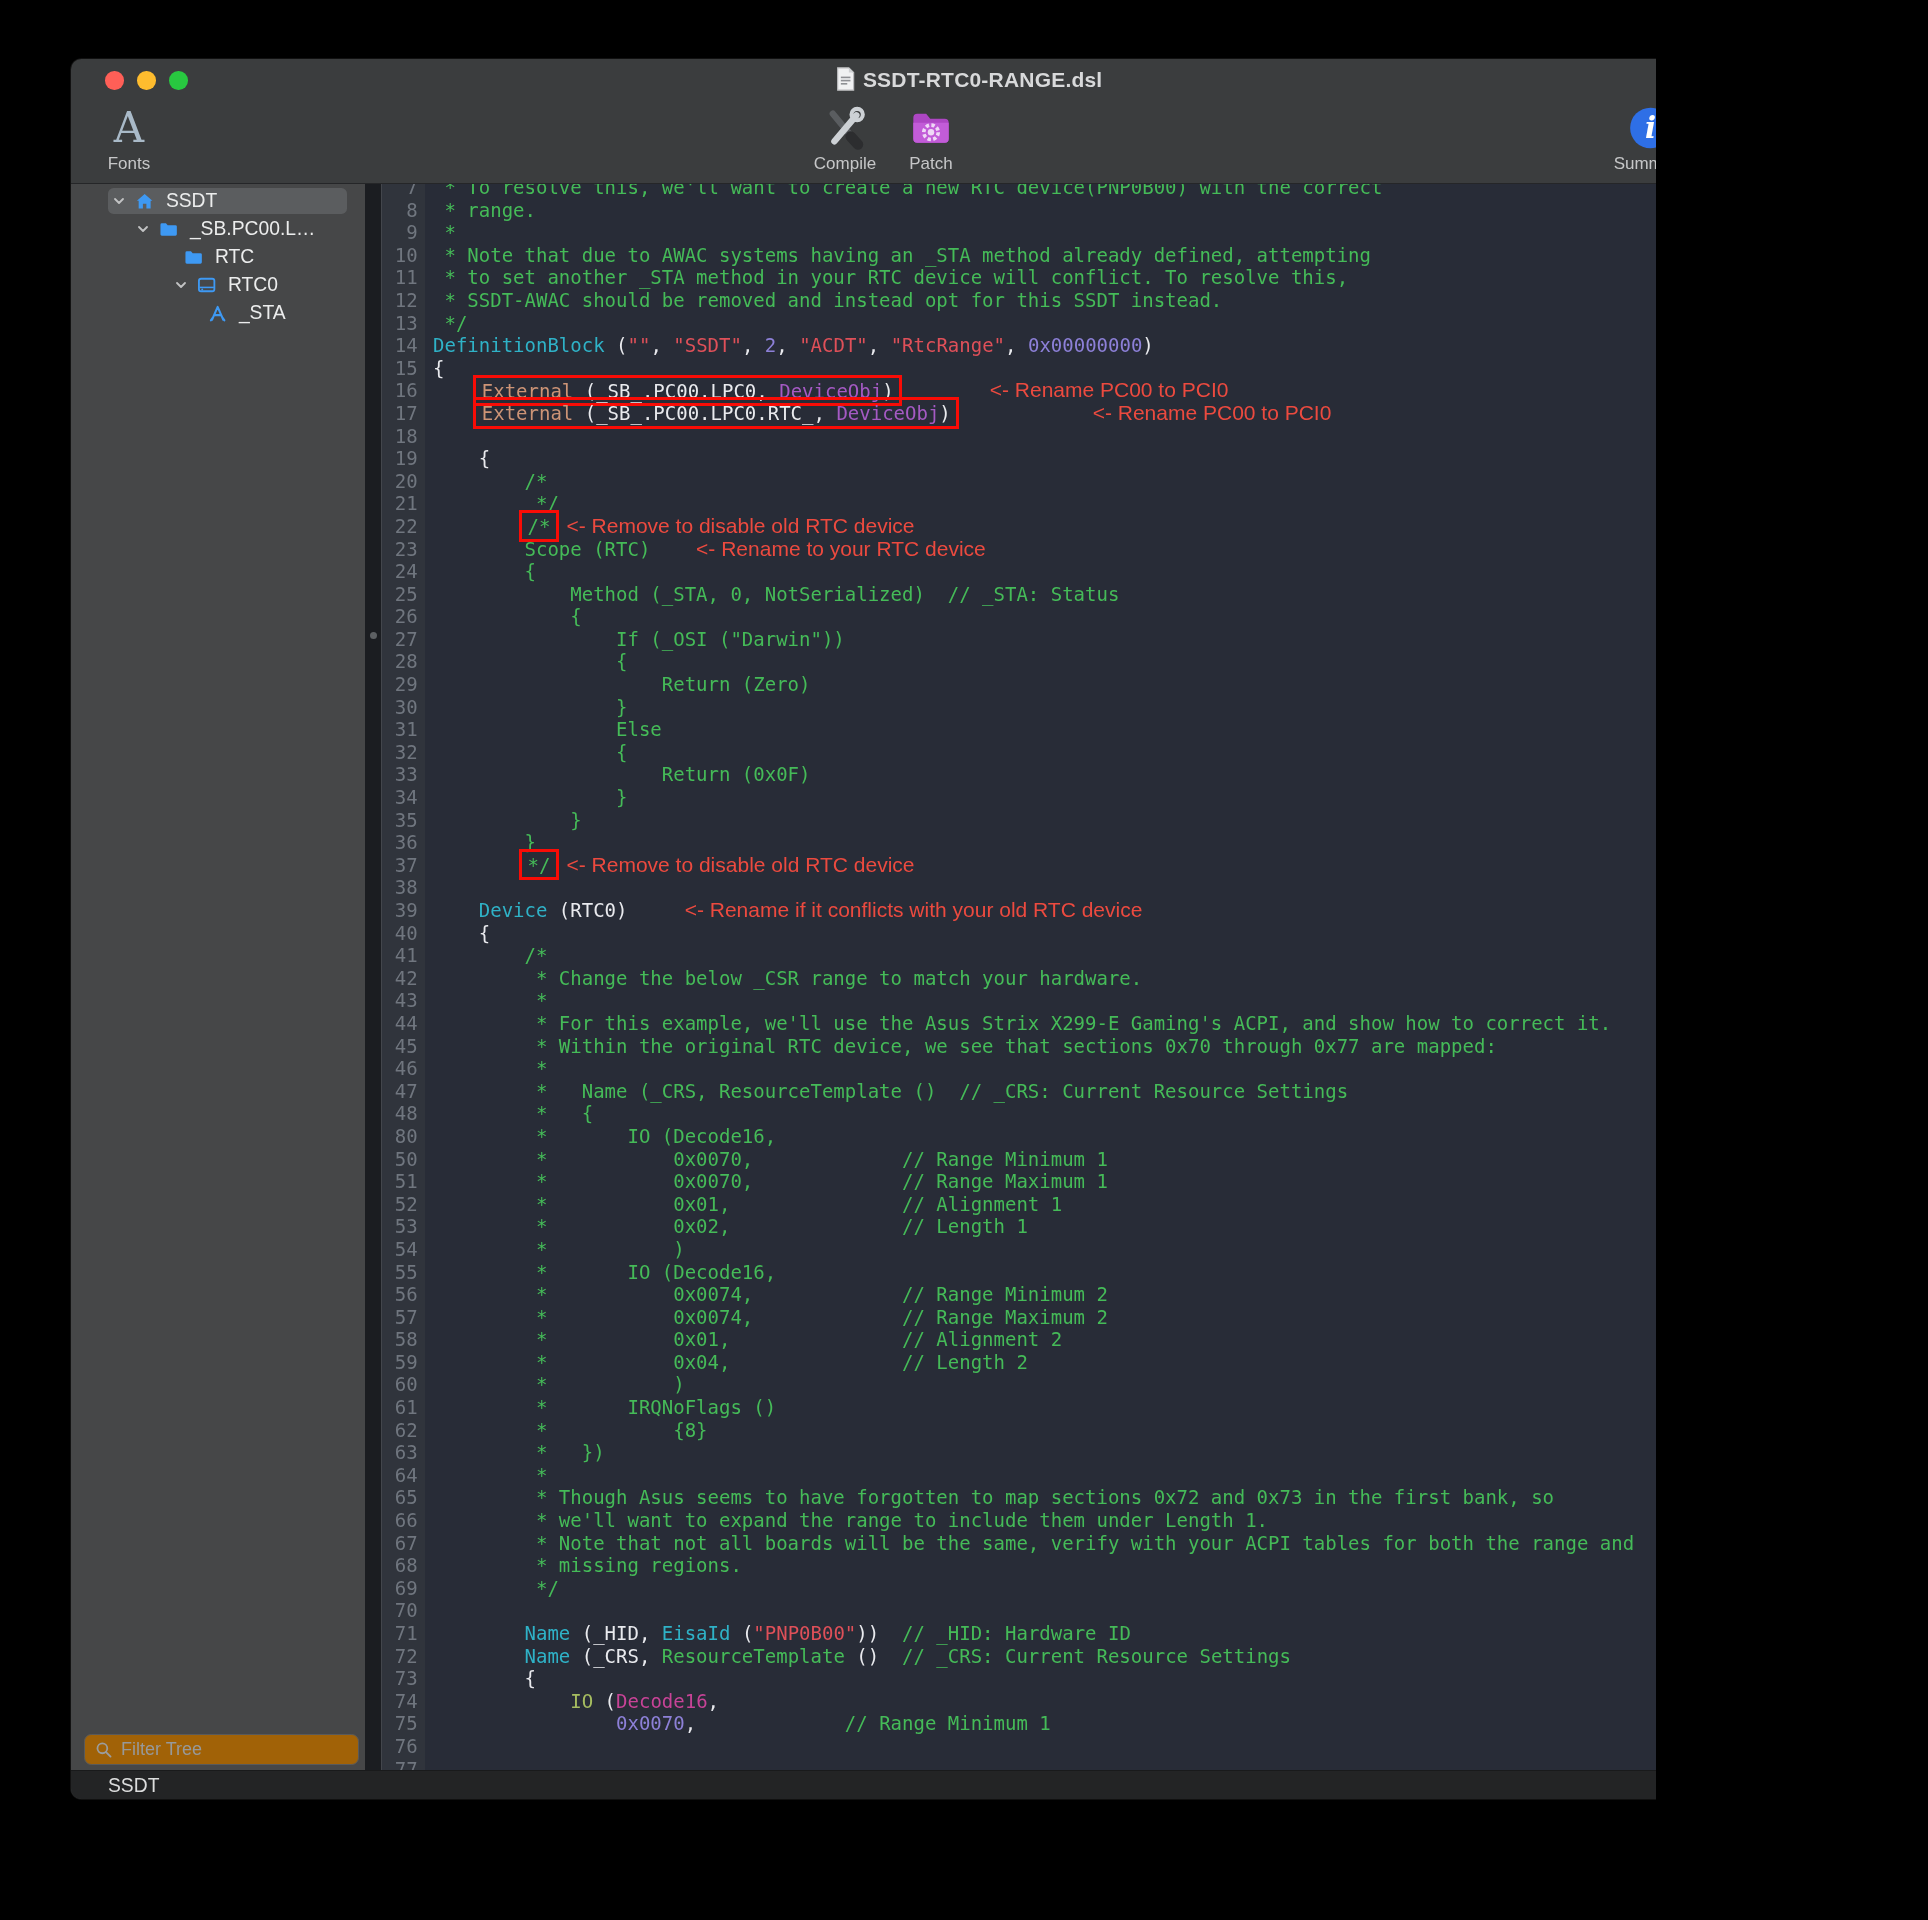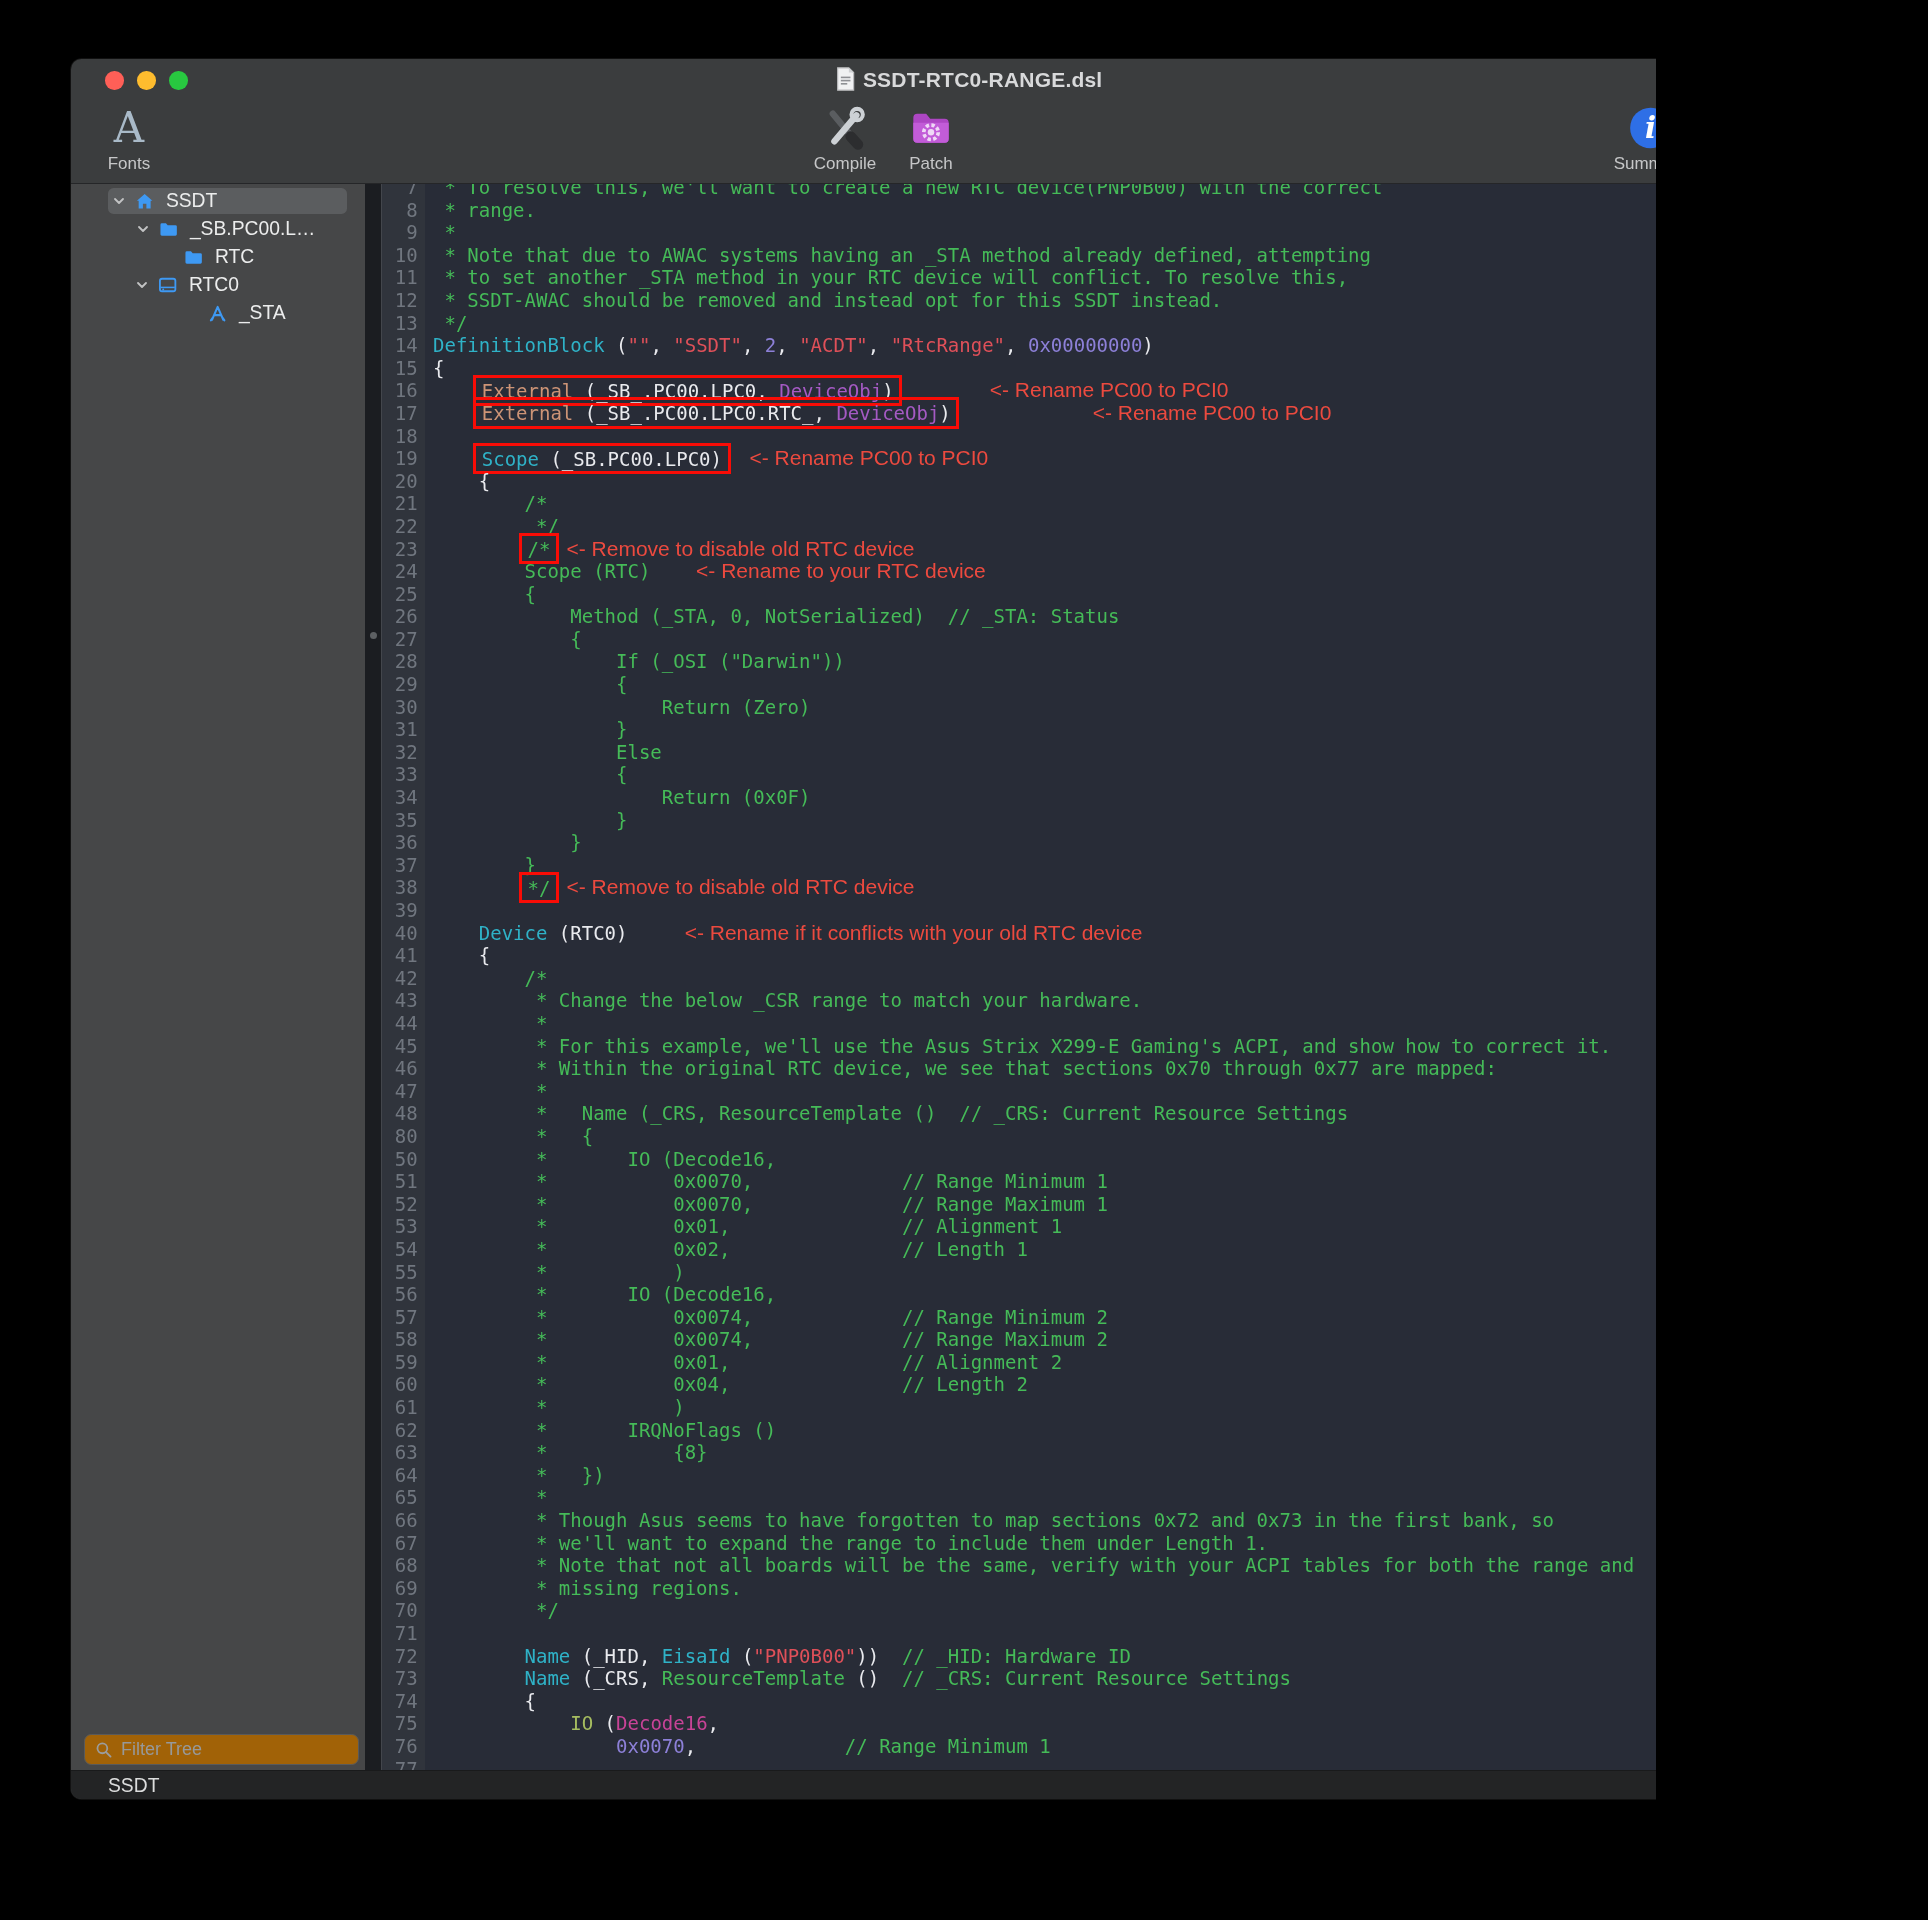--- a/index.html
+++ b/index.html
@@ -188,21 +188,21 @@
             </div>
             <div class="trow" style="padding-left: 89px;">
               <span class="chev"></span>
               <span class="ticon">
                 <svg width="19.3" height="18" viewBox="0 0 20 18">
                   <path d="M1.5 4.5 Q1.5 3 3 3 H7.2 L9 5 H17 Q18.5 5 18.5 6.5 V14.5 Q18.5 16 17 16 H3 Q1.5 16 1.5 14.5 Z" fill="var(--tree_icon_blue)"></path>
                 </svg>
               </span>
               <span class="tlbl">RTC</span>
             </div>
-            <div class="trow" style="padding-left: 63px;">
+            <div class="trow" style="padding-left: 102px;">
               <span class="chev">
                 <svg width="16" height="16" viewBox="0 0 20 20">
                   <polyline points="5,7.5 10,12.5 15,7.5" fill="none" stroke="#c2c3c4" stroke-width="2.3" stroke-linecap="round" stroke-linejoin="round"></polyline>
                 </svg>
               </span>
               <span class="ticon">
                 <svg width="19.3" height="18" viewBox="0 0 20 18">
                   <rect x="2" y="2.5" width="16" height="13" rx="2.2" fill="none" stroke="var(--tree_icon_blue)" stroke-width="1.9"></rect>
                   <line x1="2.5" y1="11.5" x2="17.5" y2="11.5" stroke="var(--tree_icon_blue)" stroke-width="1.6"></line>
                   <circle cx="5.4" cy="13.6" r="1" fill="var(--tree_icon_blue)"></circle>
@@ -313,21 +313,20 @@
             <div class="cl"><span class="tk-g"> *</span></div>
             <div class="cl"><span class="tk-g"> * Note that due to AWAC systems having an _STA method already defined, attempting</span></div>
             <div class="cl"><span class="tk-g"> * to set another _STA method in your RTC device will conflict. To resolve this,</span></div>
             <div class="cl"><span class="tk-g"> * SSDT-AWAC should be removed and instead opt for this SSDT instead.</span></div>
             <div class="cl"><span class="tk-g"> */</span></div>
             <div class="cl"><span class="tk-c">DefinitionBlock</span><span class="tk-w"> (</span><span class="tk-r">""</span><span class="tk-w">, </span><span class="tk-r">"SSDT"</span><span class="tk-w">, </span><span class="tk-n">2</span><span class="tk-w">, </span><span class="tk-r">"ACDT"</span><span class="tk-w">, </span><span class="tk-r">"RtcRange"</span><span class="tk-w">, </span><span class="tk-n">0x00000000</span><span class="tk-w">)</span></div>
             <div class="cl"><span class="tk-w">{</span></div>
             <div class="cl"><span class="tk-w">    </span><span class="redbox"><span class="tk-o">External</span><span class="tk-w"> (_SB_.PC00.LPC0, </span><span class="tk-p">DeviceObj</span><span class="tk-w">)</span></span><span class="tk-w">        </span><span class="tk-a">&lt;- Rename PC00 to PCI0</span></div>
             <div class="cl"><span class="tk-w">    </span><span class="redbox"><span class="tk-o">External</span><span class="tk-w"> (_SB_.PC00.LPC0.RTC_, </span><span class="tk-p">DeviceObj</span><span class="tk-w">)</span></span><span class="tk-w">            </span><span class="tk-a">&lt;- Rename PC00 to PCI0</span></div>
             <div class="cl"></div>
-            <div class="cl"><span class="tk-w">    </span><span class="redbox"><span class="tk-c">Scope</span><span class="tk-w"> (_SB.PC00.LPC0)</span></span><span class="tk-w">  </span><span class="tk-a">&lt;- Rename PC00 to PCI0</span></div>
             <div class="cl"><span class="tk-w">    {</span></div>
             <div class="cl"><span class="tk-g">        /*</span></div>
             <div class="cl"><span class="tk-g">         */</span></div>
             <div class="cl"><span class="tk-w">        </span><span class="redbox"><span class="tk-g">/*</span></span><span class="tk-w"> </span><span class="tk-a">&lt;- Remove to disable old RTC device</span></div>
             <div class="cl"><span class="tk-g">        Scope (RTC)</span><span class="tk-w">    </span><span class="tk-a">&lt;- Rename to your RTC device</span></div>
             <div class="cl"><span class="tk-g">        {</span></div>
             <div class="cl"><span class="tk-g">            Method (_STA, 0, NotSerialized)  // _STA: Status</span></div>
             <div class="cl"><span class="tk-g">            {</span></div>
             <div class="cl"><span class="tk-g">                If (_OSI ("Darwin"))</span></div>
             <div class="cl"><span class="tk-g">                {</span></div>

